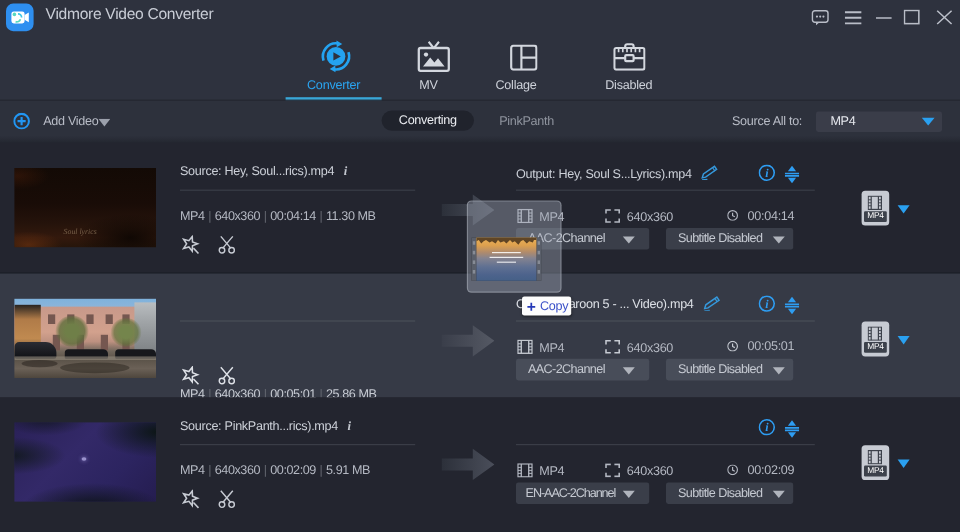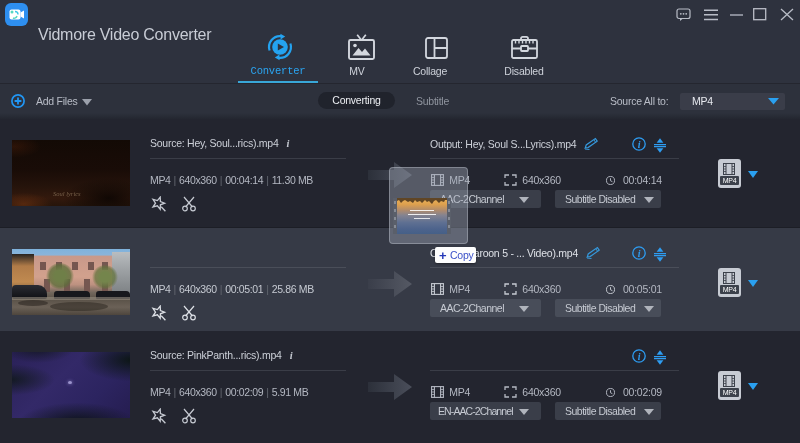--- a/index.html
+++ b/index.html
@@ -1,21 +1,21 @@
 <!DOCTYPE html>
 <html><head>
 <meta charset="utf-8">
 <style>
   html,body{margin:0;padding:0;}
   body{width:800px;height:443px;overflow:hidden;background:#23252f;font-family:"Liberation Sans",sans-serif;font-size:10.5px;letter-spacing:-0.25px;}
   .win{position:relative;width:800px;height:443px;background:#23252f;overflow:hidden;}
   .abs{position:absolute;}
   
   .header{position:absolute;left:0;top:0;width:800px;height:84px;background:#2e323e;}
-  .titlebar-text{position:absolute;left:38px;top:26px;font-size:16px;color:#c8ccd5;}
+  .titlebar-text{position:absolute;left:38px;top:4px;font-size:13px;color:#c8ccd5;}
   .logo{position:absolute;left:5px;top:3px;width:23px;height:23px;border-radius:6px;background:#2e8ff0;}
   
   .tab{position:absolute;top:28px;width:90px;height:56px;text-align:center;}
   .tab .lbl{position:absolute;top:37px;width:100%;font-size:10.5px;letter-spacing:-0.2px;color:#ced2da;}
   .tab.active .lbl{color:#2aa5f2;}
   .underline{position:absolute;left:238px;top:81px;width:80px;height:3px;background:#39a7d8;}
   .navline{position:absolute;left:0;top:83px;width:800px;height:1px;background:#24262f;}
   
   .toolbar{position:absolute;left:0;top:84px;width:800px;height:35px;background:#2d313c;}
   .addfiles-txt{position:absolute;left:36px;top:95px;font-size:10.5px;color:#b9bdc7;}
@@ -29,21 +29,21 @@
   .row.hl{background:#363a46;}
   .thumb{position:absolute;left:12px;top:21px;width:118px;height:66px;overflow:hidden;}
   .srcname{position:absolute;left:150px;top:18px;font-size:10.5px;color:#ccd0d8;}
   .row.hl .srcname,.row.hl .outname{color:#dde0e6;}
   .sep{position:absolute;top:39px;height:1px;background:#3a3d47;}
   .sep.l{left:150px;width:196px;}
   .sep.r{left:430px;width:249px;}
   .row.hl .sep{background:#4a4e59;}
   .info{position:absolute;left:150px;top:55px;font-size:10.5px;letter-spacing:-0.35px;color:#b4b8c2;}
   .info .bar{color:#62666f;padding:0 3px;}
-  .row.hl .info{color:#c6cad2;}
+  .row.hl .info{color:#c6cad2;margin-top:40px;}
   .outname{position:absolute;left:430px;top:18px;font-size:10.5px;color:#ccd0d8;}
   .outinfo{position:absolute;top:55px;font-size:10.5px;color:#b4b8c2;}
   .dd{position:absolute;top:71px;height:18px;background:#3a3e49;border-radius:2px;font-size:10.5px;color:#c6cad2;}
   .dd span{position:absolute;left:10px;top:2.5px;letter-spacing:-0.5px;}
   .dd .arr{position:absolute;right:12px;top:6.5px;width:0;height:0;border-left:5.5px solid transparent;border-right:5.5px solid transparent;border-top:6px solid #b0b4bc;}
   .dd1{left:430px;width:111px;}
   .dd2{left:555px;width:106px;}
   .dd2 .arr{right:7px;}
   .fmticon{position:absolute;left:718px;top:40px;width:23px;height:29px;background:#c7cbd3;border-radius:3px;}
   .fmticon .film{position:absolute;left:5px;top:4px;width:12px;height:12px;}
@@ -109,21 +109,21 @@
   <svg class="abs" style="left:730px;top:9px" width="14" height="12" viewBox="0 0 14 12">
     <path d="M0 6 H13" stroke="#b9bdc7" stroke-width="1.3"></path>
   </svg>
   <svg class="abs" style="left:753px;top:8px" width="14" height="13" viewBox="0 0 14 13">
     <rect x="0.7" y="0.7" width="12" height="11" fill="none" stroke="#b9bdc7" stroke-width="1.3"></rect>
   </svg>
   <svg class="abs" style="left:780px;top:8px" width="14" height="13" viewBox="0 0 14 13">
     <path d="M1 1 L13 12 M13 1 L1 12" stroke="#b9bdc7" stroke-width="1.3"></path>
   </svg>
 
-  <div class="tab active" style="left:233px;font-family:Liberation Mono, monospace;">
+  <div class="tab active" style="left:233px;">
     <svg class="abs" style="left:33px;top:5px" width="28" height="28" viewBox="0 0 28 28">
       <circle cx="14" cy="14" r="7.8" fill="#24a3f0"></circle>
       <path d="M11.8 10.5 L18 14 L11.8 17.5 Z" fill="#2e323e"></path>
       <path d="M3.6 17.5 A11 11 0 0 1 15.5 3.2" stroke="#24a3f0" stroke-width="2.2" fill="none"></path>
       <path d="M14.4 0.8 L19.2 3.6 L14.6 6.4 Z" fill="#24a3f0"></path>
       <path d="M24.4 10.5 A11 11 0 0 1 12.5 24.8" stroke="#24a3f0" stroke-width="2.2" fill="none"></path>
       <path d="M13.6 27.2 L8.8 24.4 L13.4 21.6 Z" fill="#24a3f0"></path>
     </svg>
     <div class="lbl">Converter</div>
   </div>
@@ -155,26 +155,26 @@
     <div class="lbl">Disabled</div>
   </div>
   <div class="navline"></div>
 
   <div class="toolbar"></div>
   <div class="abs" style="left:0;top:113px;width:800px;height:6px;background:linear-gradient(180deg,rgba(20,22,28,0) 0%,rgba(18,20,26,0.35) 100%);"></div>
   <svg class="abs" style="left:11px;top:94px" width="14" height="14" viewBox="0 0 14 14">
     <circle cx="7" cy="7" r="6.1" fill="none" stroke="#2196f3" stroke-width="1.7"></circle>
     <path d="M7 3.6 V10.4 M3.6 7 H10.4" stroke="#2196f3" stroke-width="1.8"></path>
   </svg>
-  <div class="addfiles-txt">Add Files</div>
+  <div class="addfiles-txt">Add Video</div>
   <svg class="abs" style="left:82px;top:99px" width="10" height="7" viewBox="0 0 10 7">
       <path d="M0 0 H10 L5 6.5 Z" fill="#9ba0ab"></path>
     </svg>
   <div class="pill">Converting</div>
-  <div class="converted">Subtitle</div>
+  <div class="converted">PinkPanth</div>
   <div class="convertall">Source All to:</div>
   <div class="mp4dd">
       <span>MP4</span>
     </div>
   <svg class="abs" style="left:768px;top:98px" width="11" height="7" viewBox="0 0 11 7">
       <path d="M0 0 H11 L5.5 6.5 Z" fill="#2aa0f0"></path>
     </svg>
 
   <div class="row" style="top:119px;">
     <div class="thumb" id="th1">

